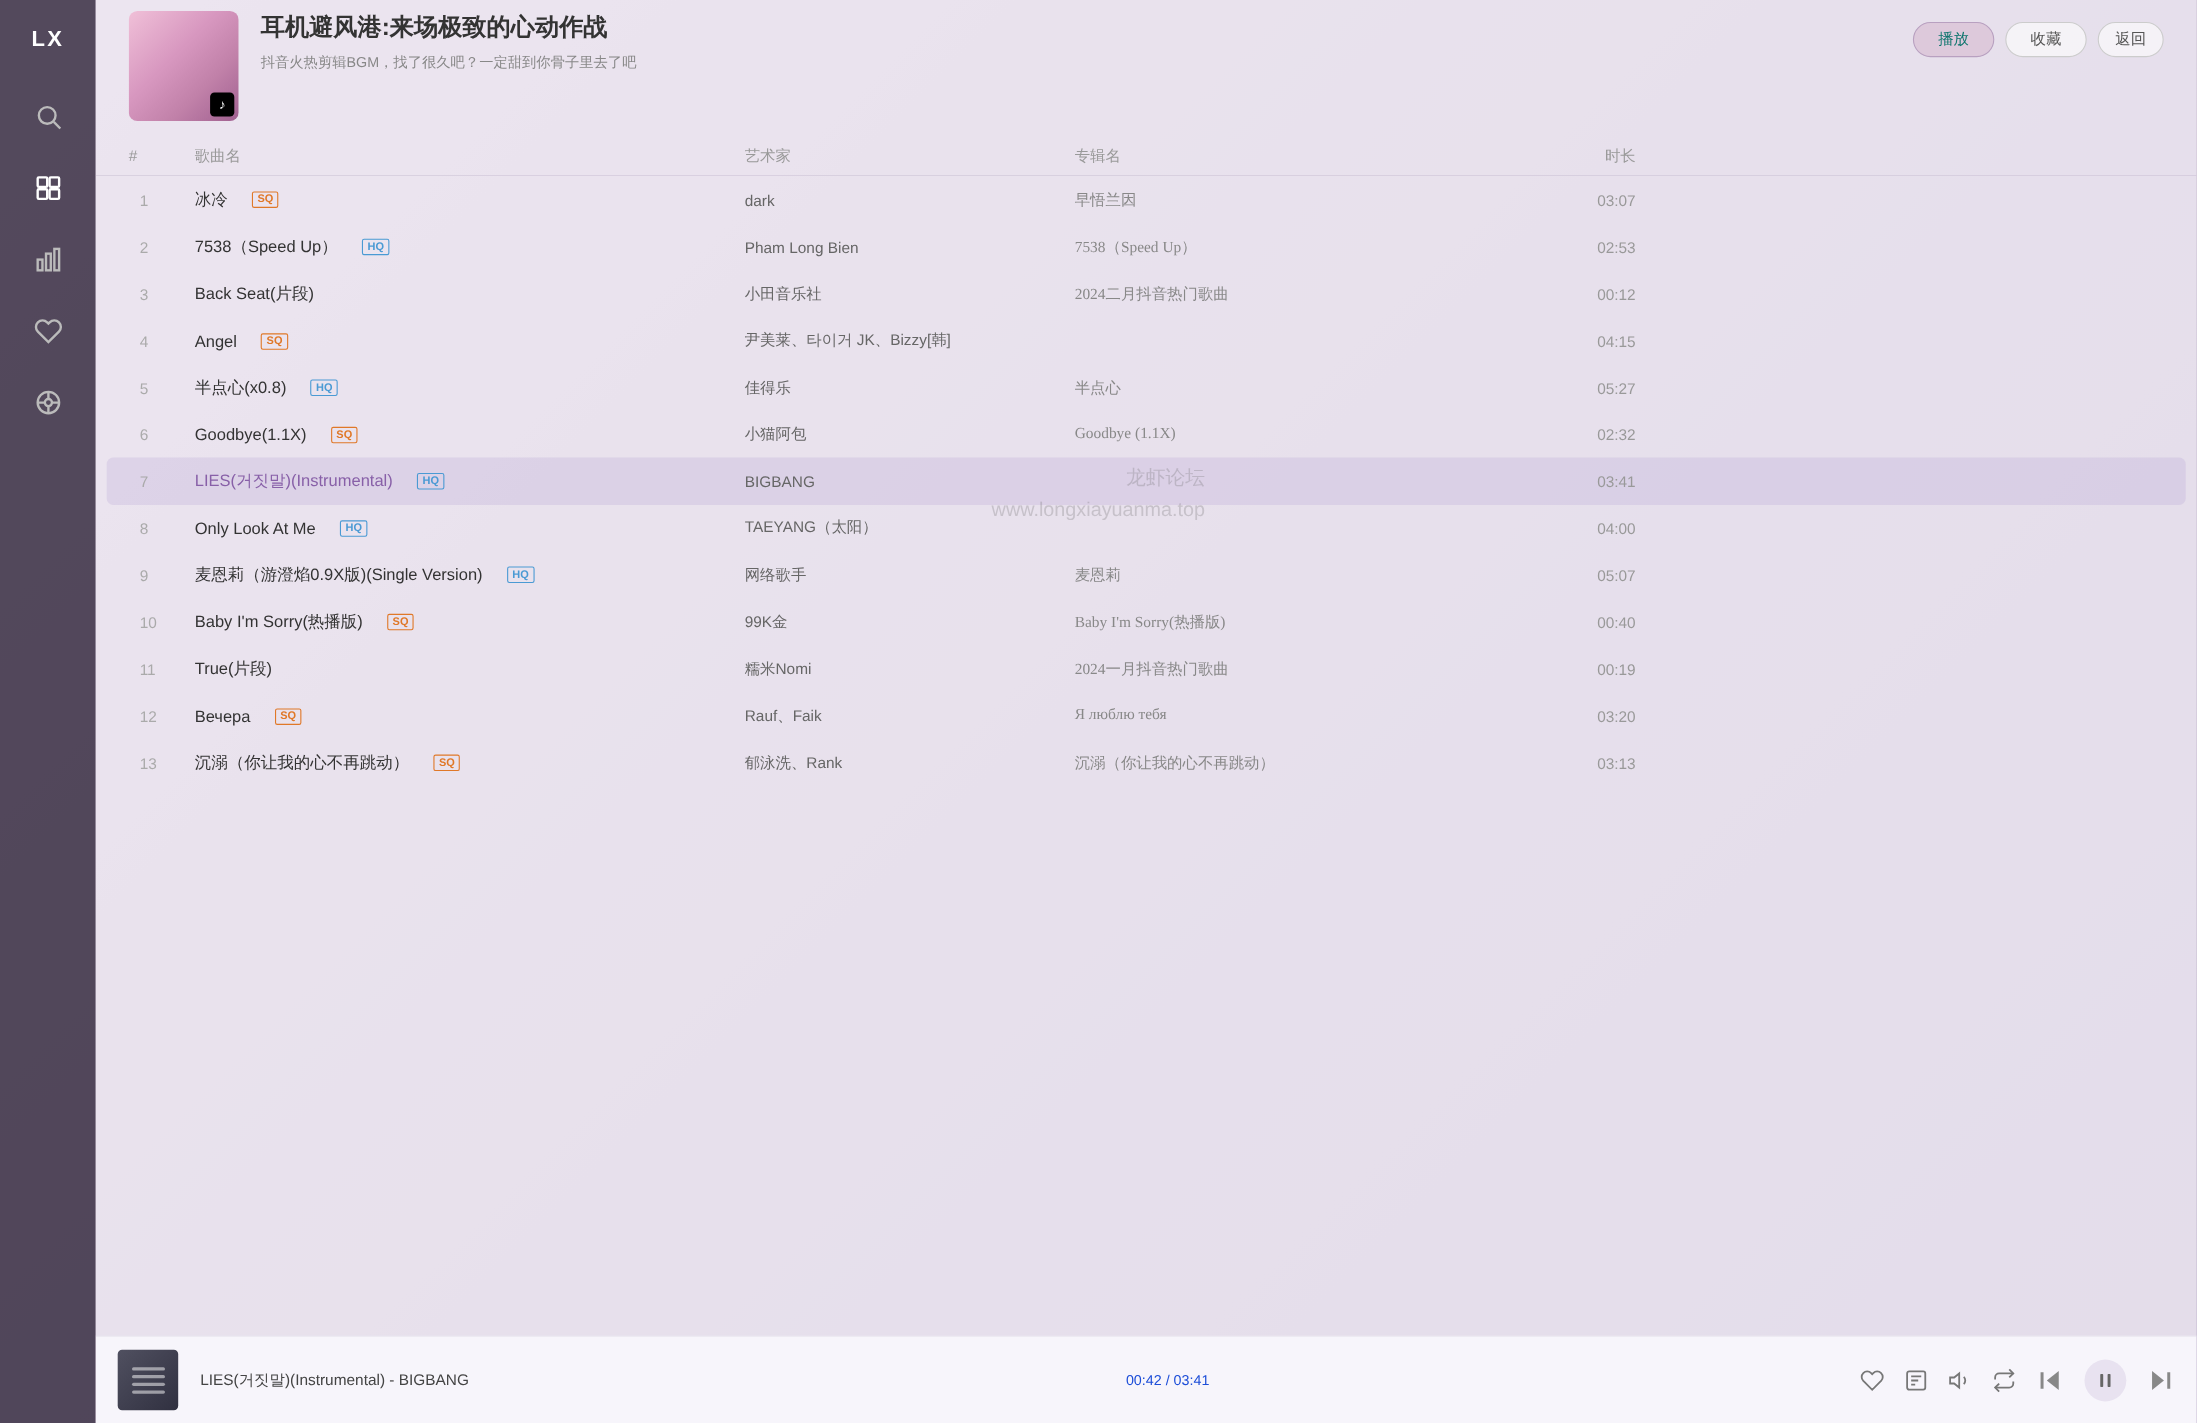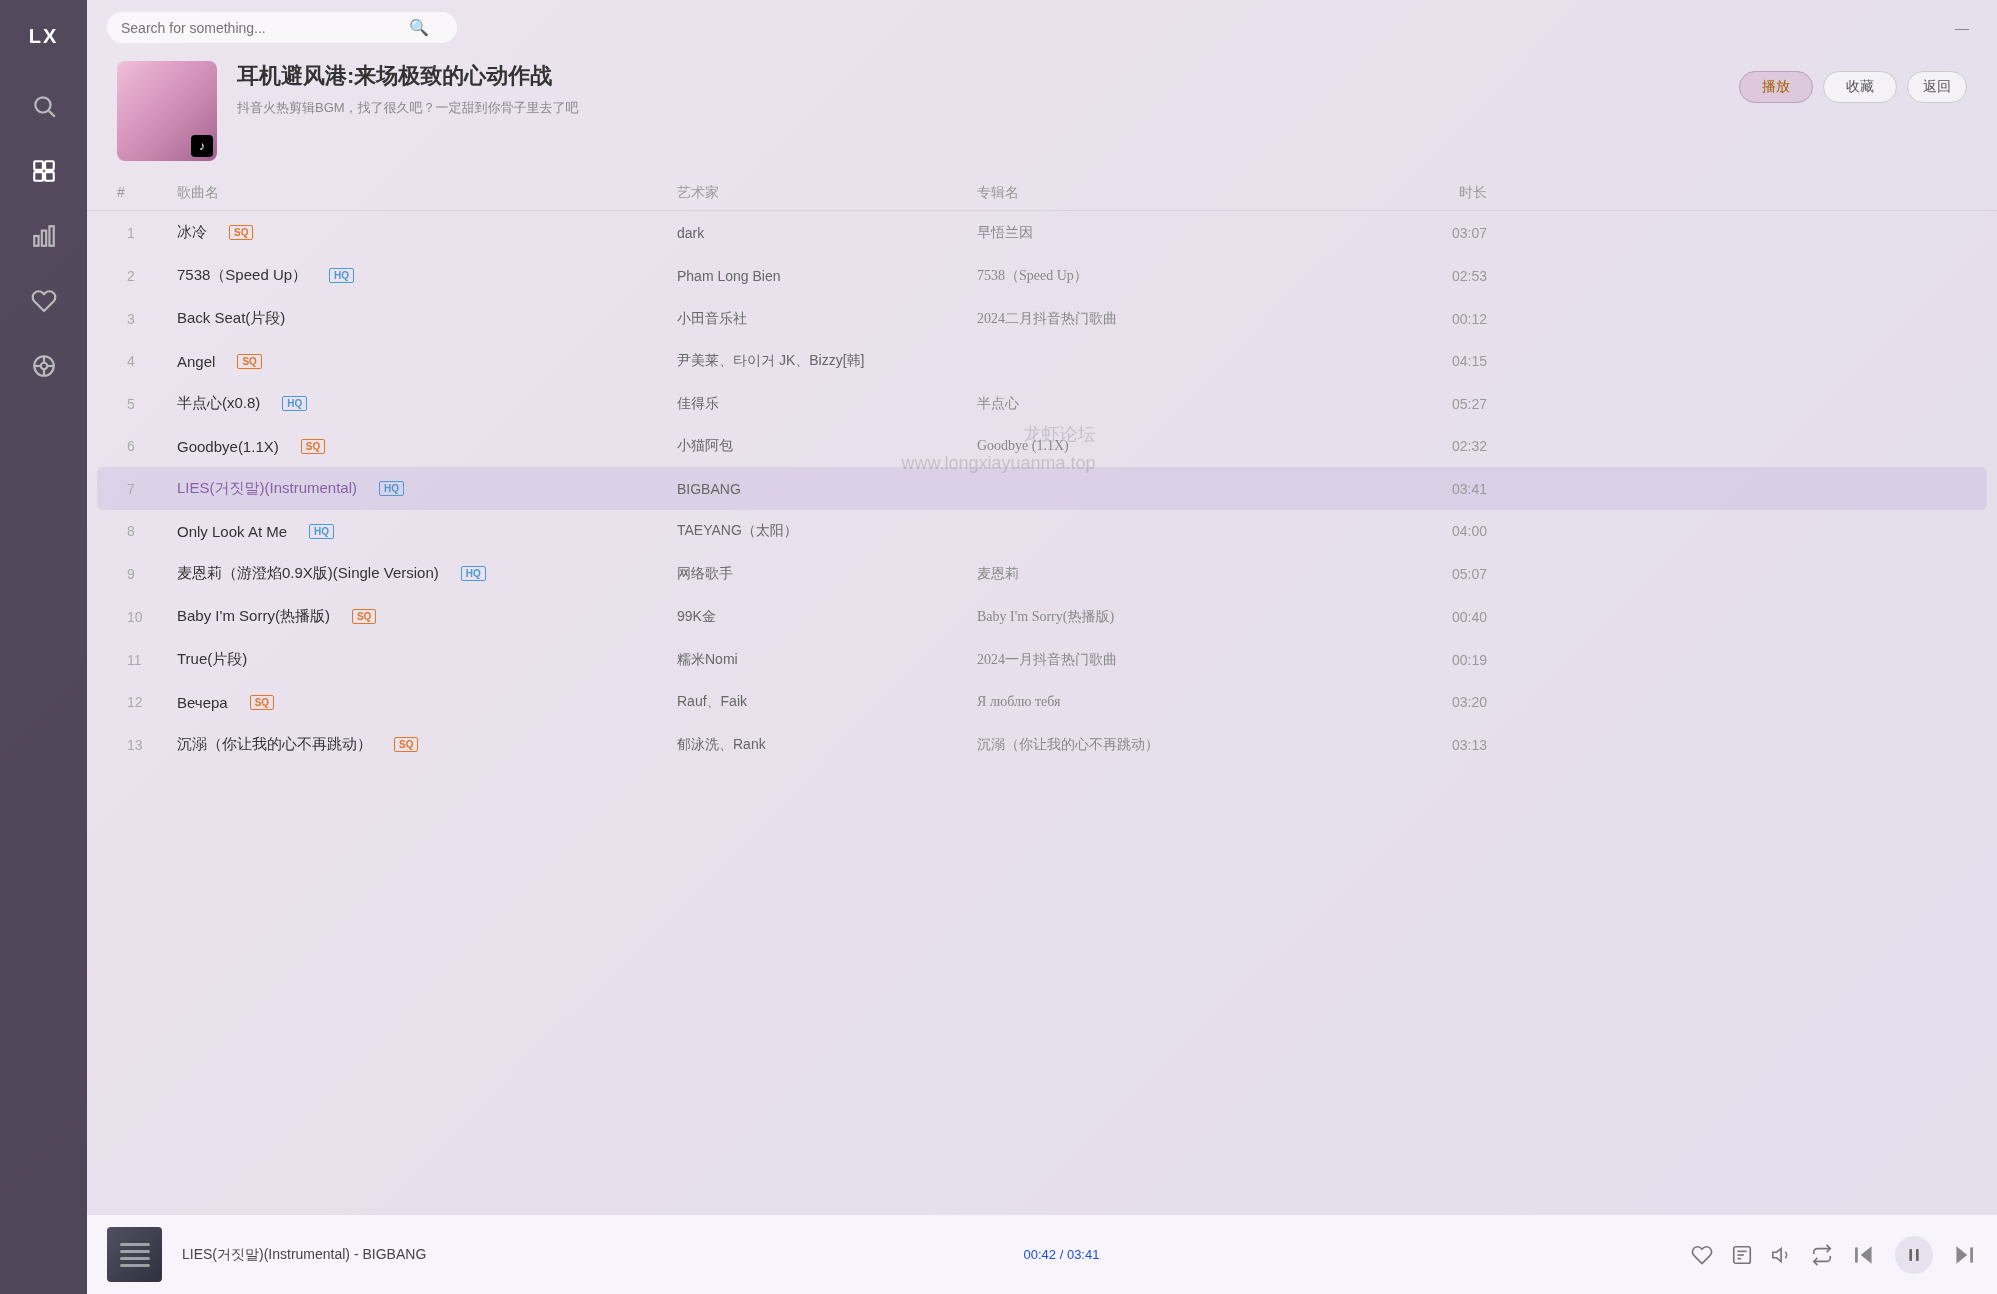--- a/index.html
+++ b/index.html
@@ -172,21 +172,21 @@
       border-radius: 20px;
       font-size: 14px;
       cursor: pointer;
       border: 1px solid #ccc;
       background: rgba(255,255,255,0.6);
       color: #555;
     }
     .action-btn.primary {
       background: rgba(200,150,180,0.3);
       border-color: #b8a0c0;
-      color: #a16207;
+      color: #0f766e;
     }
     .back-btn {
       padding: 6px 15px;
       border-radius: 20px;
       font-size: 14px;
       cursor: pointer;
       border: 1px solid #ccc;
       background: rgba(255,255,255,0.6);
       color: #555;
     }
@@ -413,29 +413,20 @@
         <line x1="12" y1="3" x2="12" y2="9"></line>
         <line x1="12" y1="15" x2="12" y2="21"></line>
         <line x1="3" y1="12" x2="9" y2="12"></line>
         <line x1="15" y1="12" x2="21" y2="12"></line>
       </svg>
   </div>
 </nav>
 
 <div class="main">
 
-  <div class="header">
-    <div class="search-box">
-      <input type="text" placeholder="Search for something..." style="">
-      <span class="search-icon-btn">🔍</span>
-    </div>
-    <div class="header-right">
-      <div class="minimize-btn">—</div>
-    </div>
-  </div>
 
   <div class="playlist-header">
     <div class="playlist-cover">
       <div class="playlist-cover-inner"></div>
       <div class="tiktok-badge">♪</div>
     </div>
     <div class="playlist-info">
       <div class="playlist-title">耳机避风港:来场极致的心动作战</div>
       <div class="playlist-desc">抖音火热剪辑BGM，找了很久吧？一定甜到你骨子里去了吧</div>
     </div>

